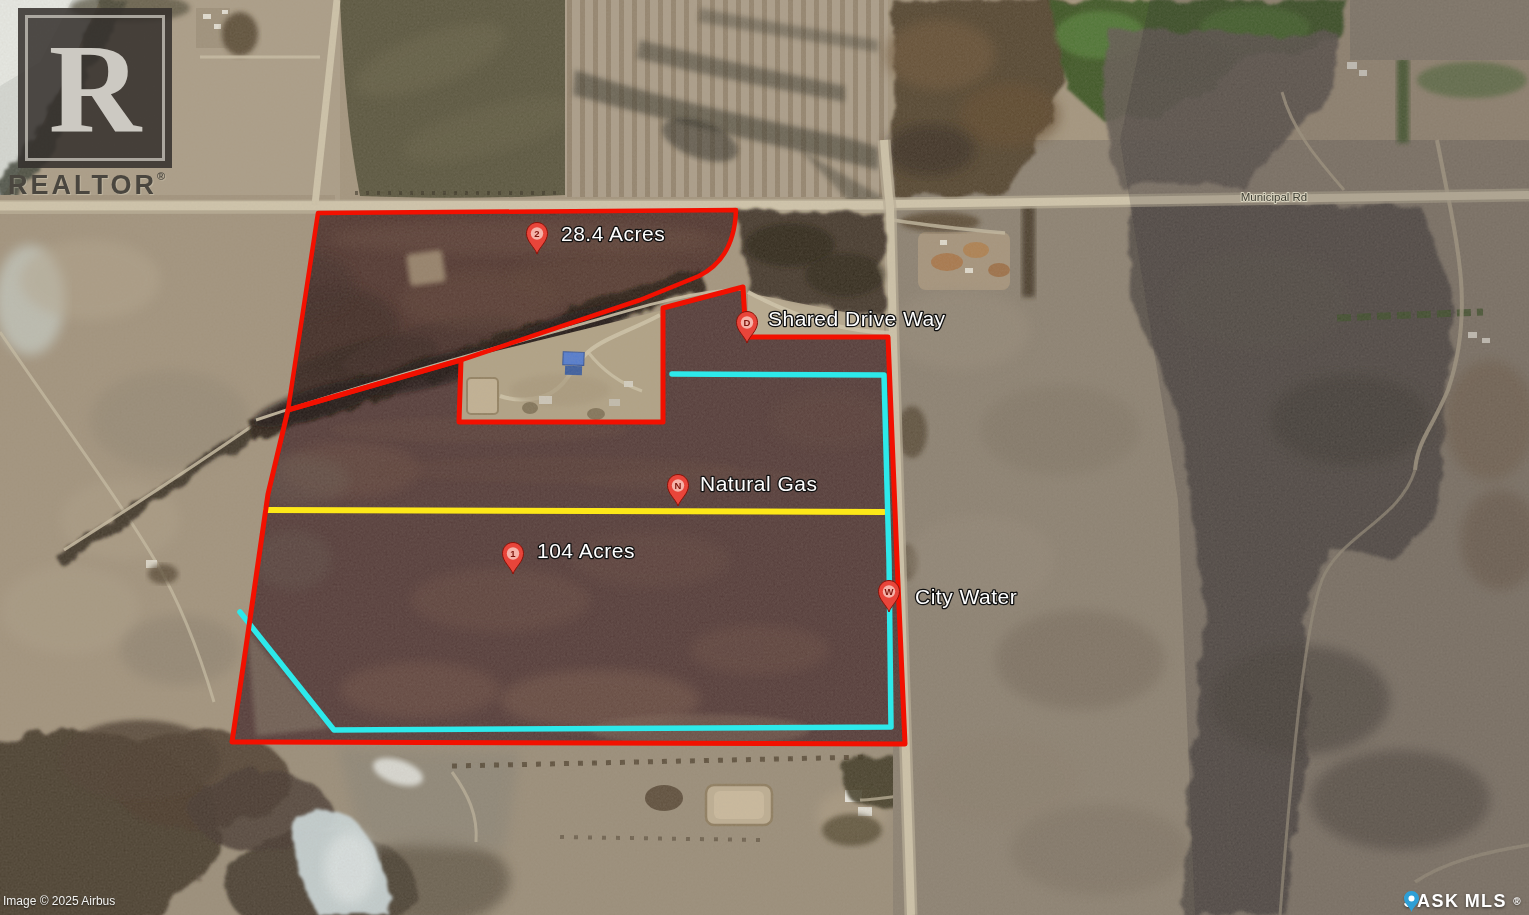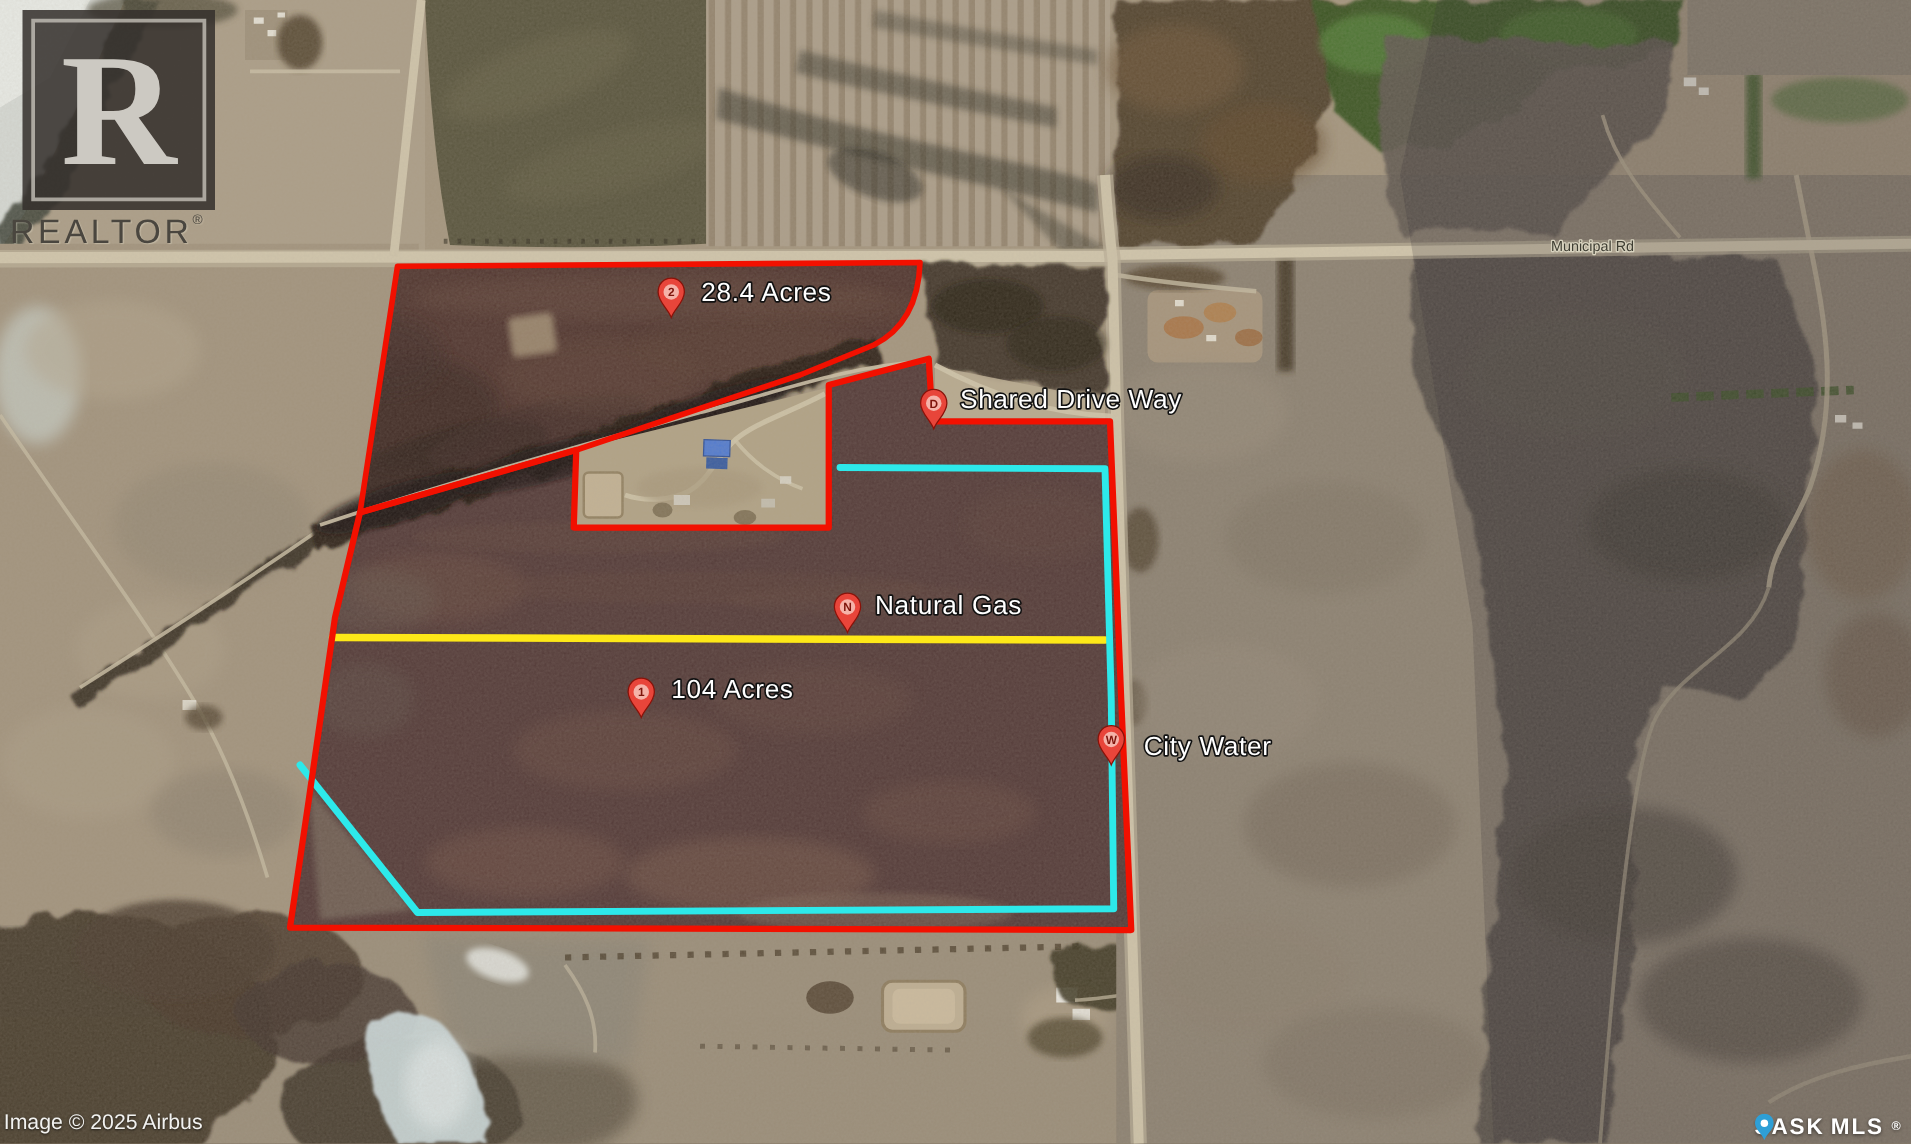--- a/index.html
+++ b/index.html
@@ -12,27 +12,27 @@
               fill:#3f3e33;font-size:11.5px;}
   .pin-letter{font-size:9.5px;font-weight:bold;fill:#7e150c;text-anchor:middle;}
   
   .realtor{position:absolute;left:18px;top:8px;width:154px;height:160px;
            background:rgba(52,48,44,.86);}
   .realtor .frame{position:absolute;inset:7px;border:3px solid rgba(196,192,184,.8);}
   .realtor .big-r{position:absolute;inset:0;display:flex;align-items:center;justify-content:center;
            font-family:"Liberation Serif",serif;font-weight:bold;font-size:128px;
            color:#ccc9c2;line-height:1;}
   .realtor-word{position:absolute;left:8px;top:170px;width:164px;
-           font-weight:normal;font-size:27px;letter-spacing:3px;color:#4a463f;
+           font-weight:bold;font-size:27px;letter-spacing:3px;color:#4a463f;
            text-shadow:1px 1px 1px rgba(235,228,210,.35);}
   .realtor-word .reg{font-size:11px;vertical-align:top;letter-spacing:0;}
   
   .ge-logo{position:absolute;left:8px;bottom:25px;font-size:29px;color:#fdfdfd;
            letter-spacing:.5px;text-shadow:0 1px 4px rgba(0,0,0,.6);}
-  .ge-credit{position:absolute;left:3px;bottom:7px;font-size:17px;color:#f2f2f0;
+  .ge-credit{position:absolute;left:3px;bottom:7px;font-size:12px;color:#f2f2f0;
            text-shadow:0 1px 2px rgba(0,0,0,.7);}
   
   .mls{position:absolute;right:7px;bottom:3px;display:flex;align-items:center;gap:5px;
        font-weight:bold;font-size:18px;letter-spacing:1.5px;color:#fff;
        text-shadow:0 1px 3px rgba(0,0,0,.6);}
   .mls .reg{font-size:10px;vertical-align:top;margin-left:1px;}
 </style>
 </head>
 <body>
 

